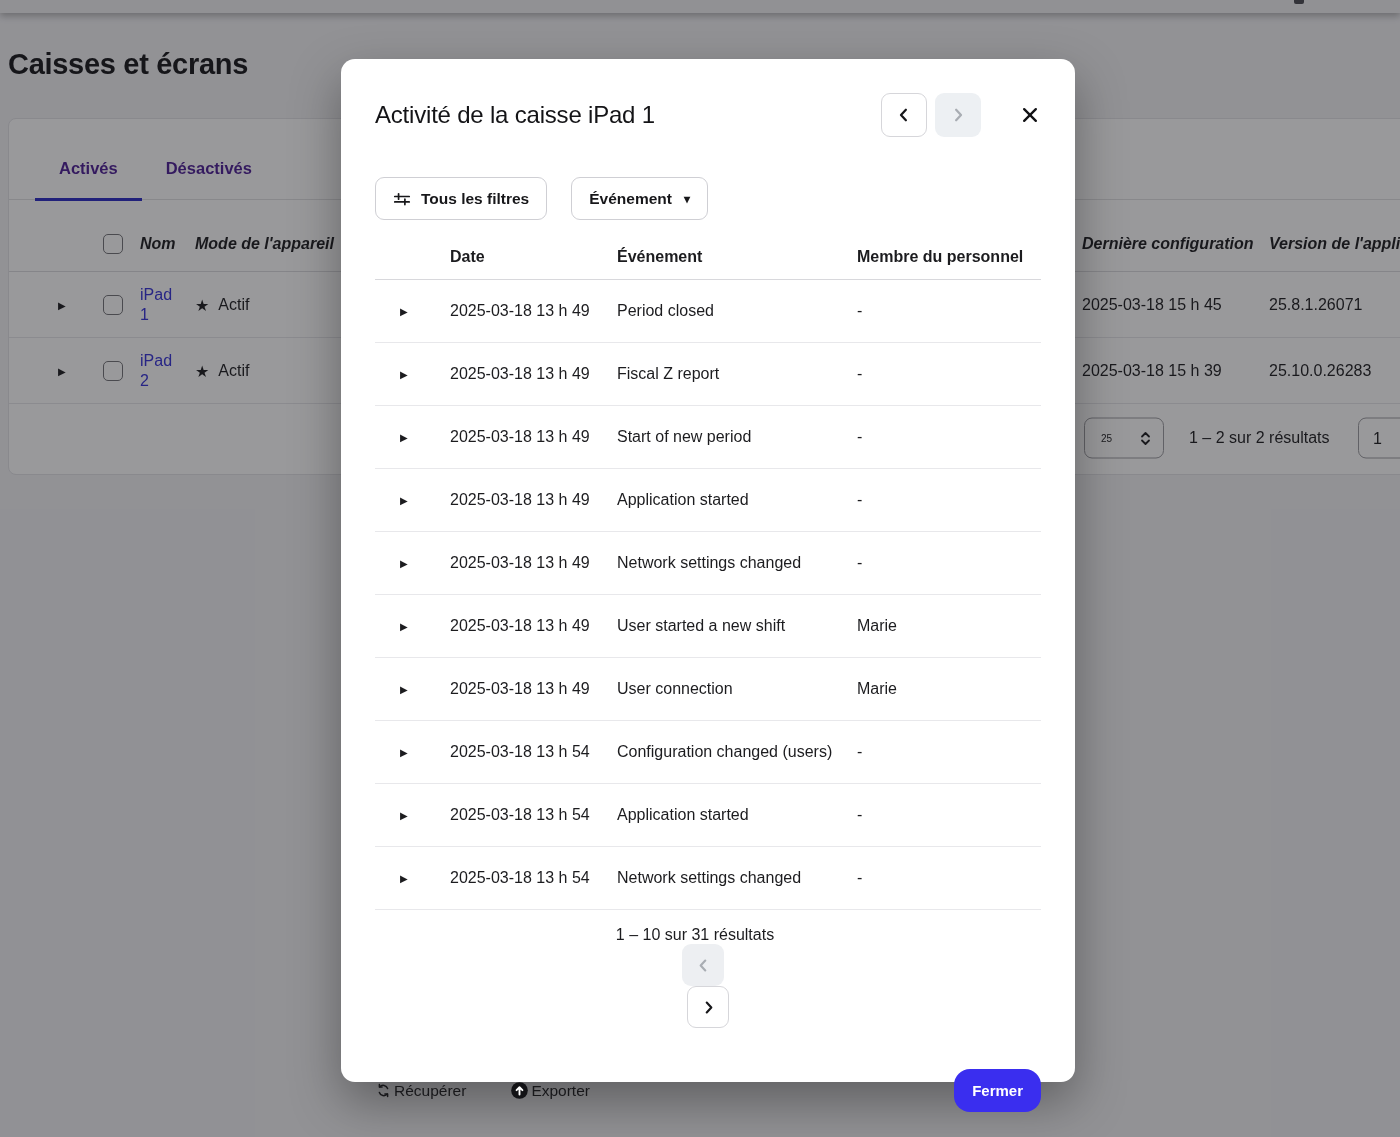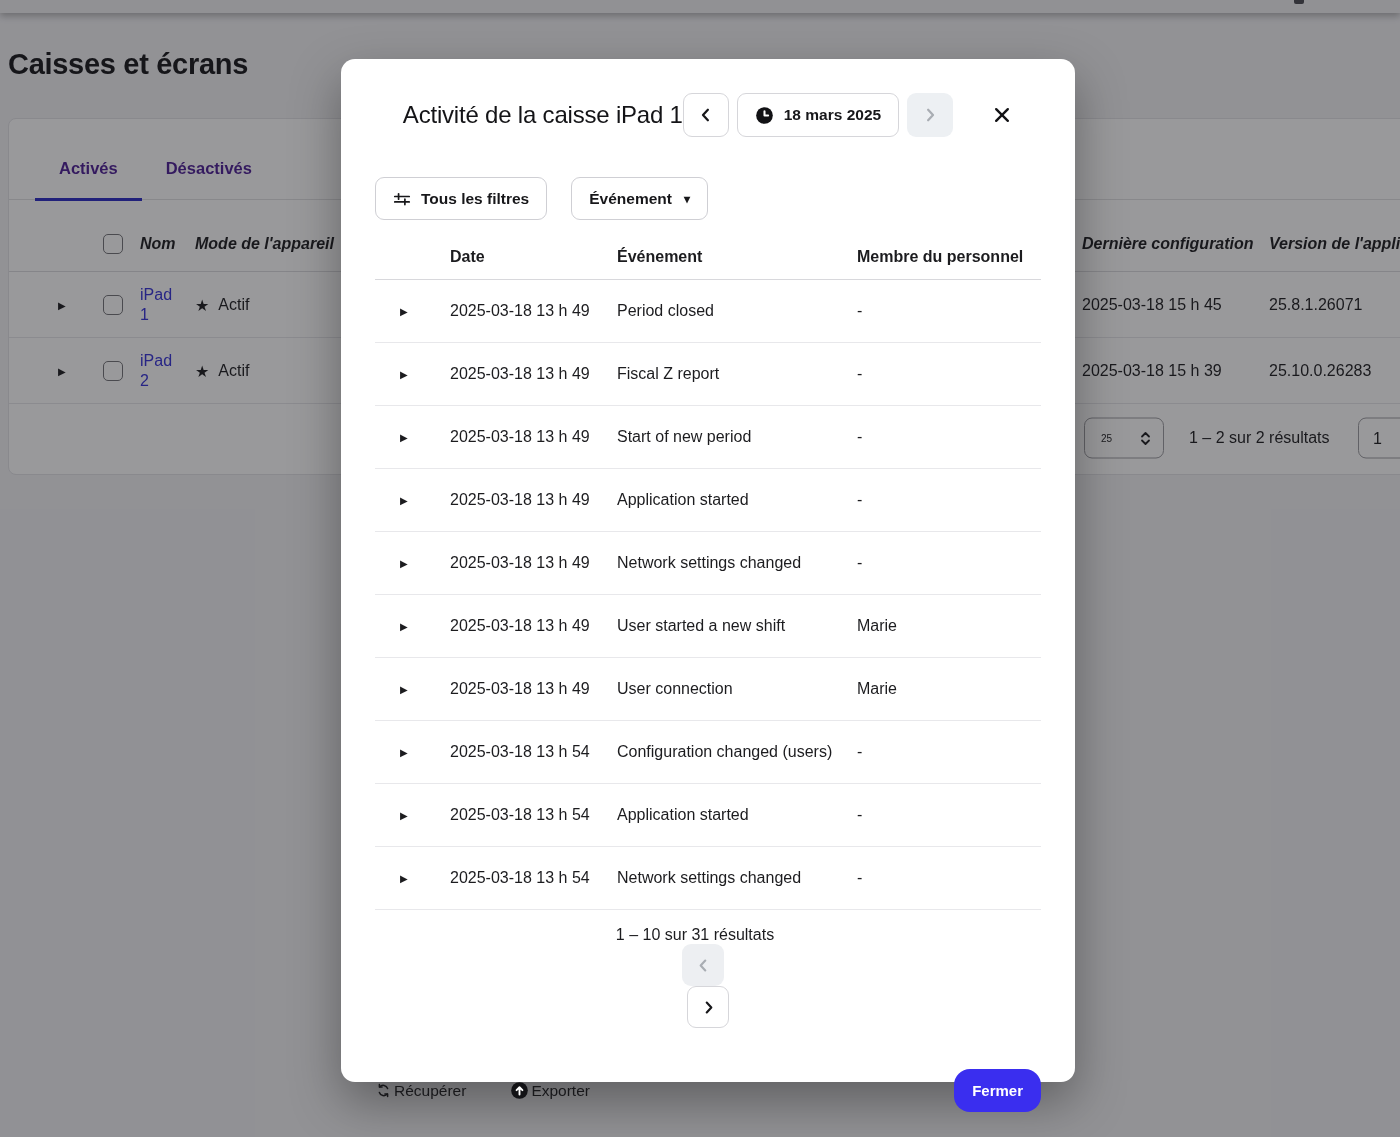--- a/index.html
+++ b/index.html
@@ -76,21 +76,21 @@
   
   .overlay {
     position:absolute; inset:0; background:rgba(22,22,27,0.44); z-index:5;
   }
   .modal {
     position:absolute; left:341px; top:59px; width:734px; height:1023px;
     background:#ffffff; border-radius:14px; z-index:6;
     box-shadow:0 20px 50px rgba(0,0,0,0.35);
   }
   .modal-header {
-    display:flex; align-items:center; justify-content:center;
+    display:flex; align-items:center; justify-content:space-between;
     padding:34px 30px 0 34px;
   }
   .modal-title { font-size:24px; font-weight:500; letter-spacing:-0.2px; color:#141417; }
   .date-nav { display:flex; align-items:center; gap:8px; }
   .nav-btn {
     width:46px; height:44px; border:1px solid #d6d6da; border-radius:9px;
     background:#fff; display:flex; align-items:center; justify-content:center; cursor:pointer;
   }
   .nav-btn.disabled { background:#edf0f3; border:none; cursor:default; }
   .date-btn {
@@ -228,29 +228,20 @@
 <div class="overlay"></div>
 
 <div class="modal">
   <div class="modal-header">
     <div class="modal-title">Activité de la caisse iPad 1</div>
     <div class="date-nav">
       <button class="nav-btn">
         <svg width="18" height="18" viewBox="0 0 24 24" fill="none" stroke="#17171a" stroke-width="3" stroke-linecap="round" stroke-linejoin="round">
             <polyline points="14.5,5 8,12 14.5,19"></polyline>
           </svg>
-      </button>
-      <button class="date-btn">
-        <span>
-          <svg width="19" height="19" viewBox="0 0 24 24">
-              <circle cx="12" cy="12" r="10.5" fill="#121215"></circle>
-              <path d="M12 6.6v5.4h4.6" stroke="#fff" stroke-width="2.6" fill="none" stroke-linecap="round" stroke-linejoin="round"></path>
-            </svg>
-        </span>
-        <span>18 mars 2025</span>
       </button>
       <button class="nav-btn disabled">
         <svg width="18" height="18" viewBox="0 0 24 24" fill="none" stroke="#a9adb3" stroke-width="3" stroke-linecap="round" stroke-linejoin="round">
             <polyline points="9.5,5 16,12 9.5,19"></polyline>
           </svg>
       </button>
       <button class="close-btn">
         <svg width="20" height="20" viewBox="0 0 24 24" stroke="#111114" stroke-width="2.8" stroke-linecap="round">
             <line x1="5" y1="5" x2="19" y2="19"></line>
             <line x1="19" y1="5" x2="5" y2="19"></line>

